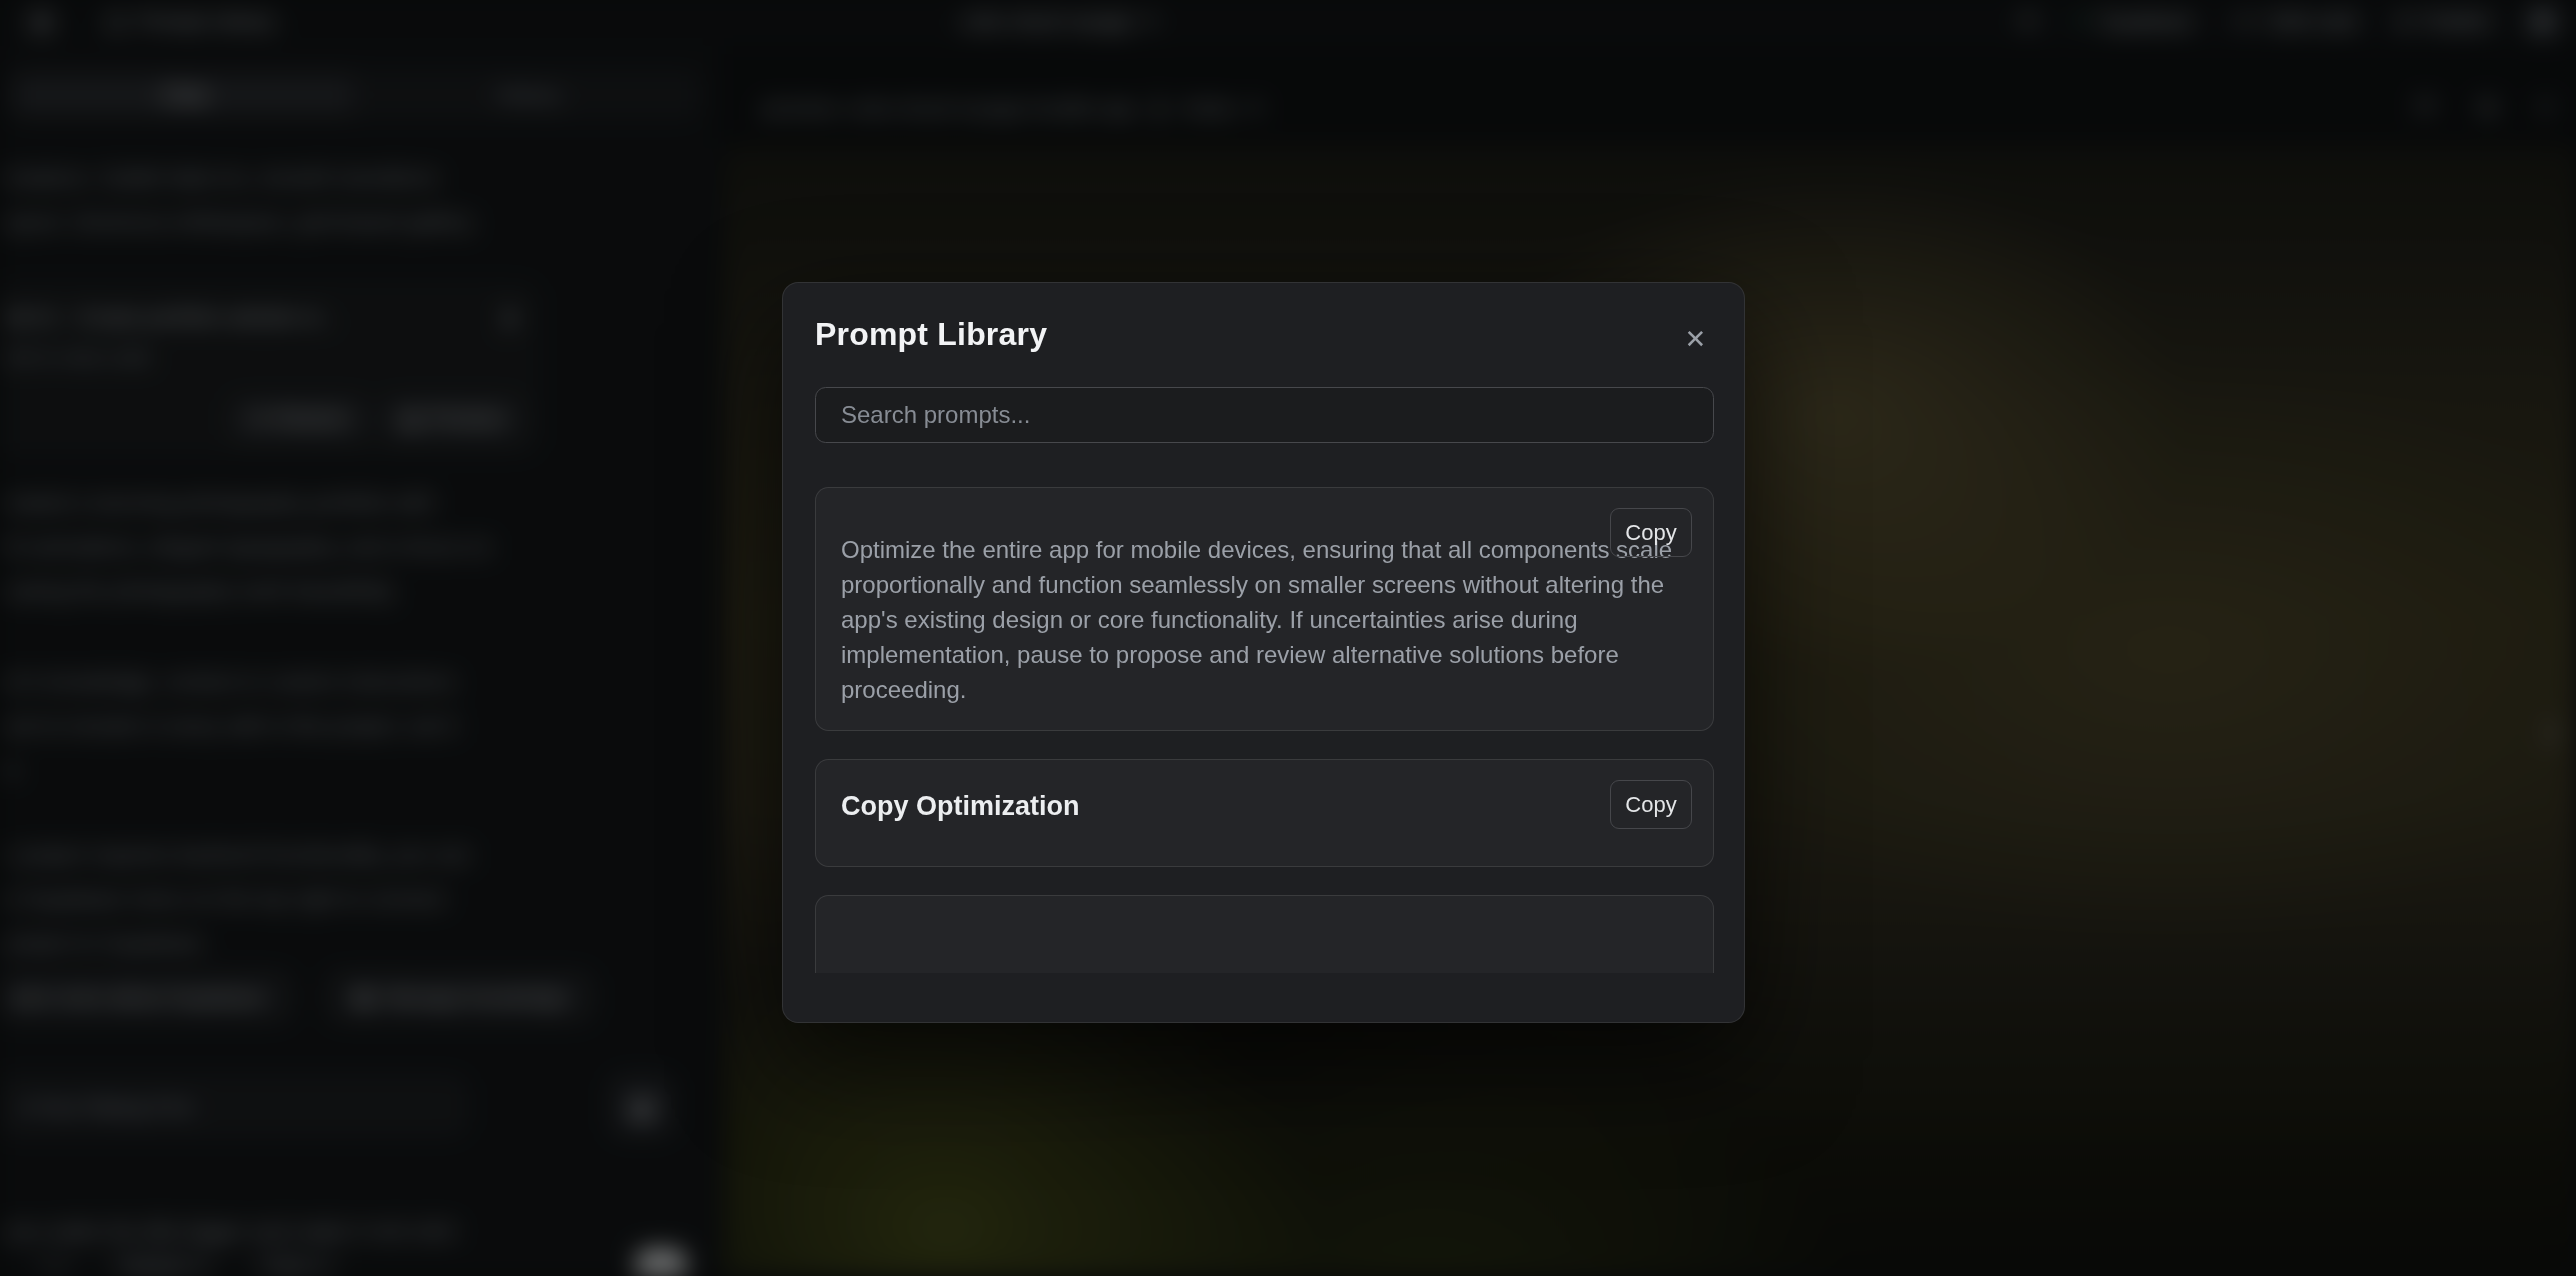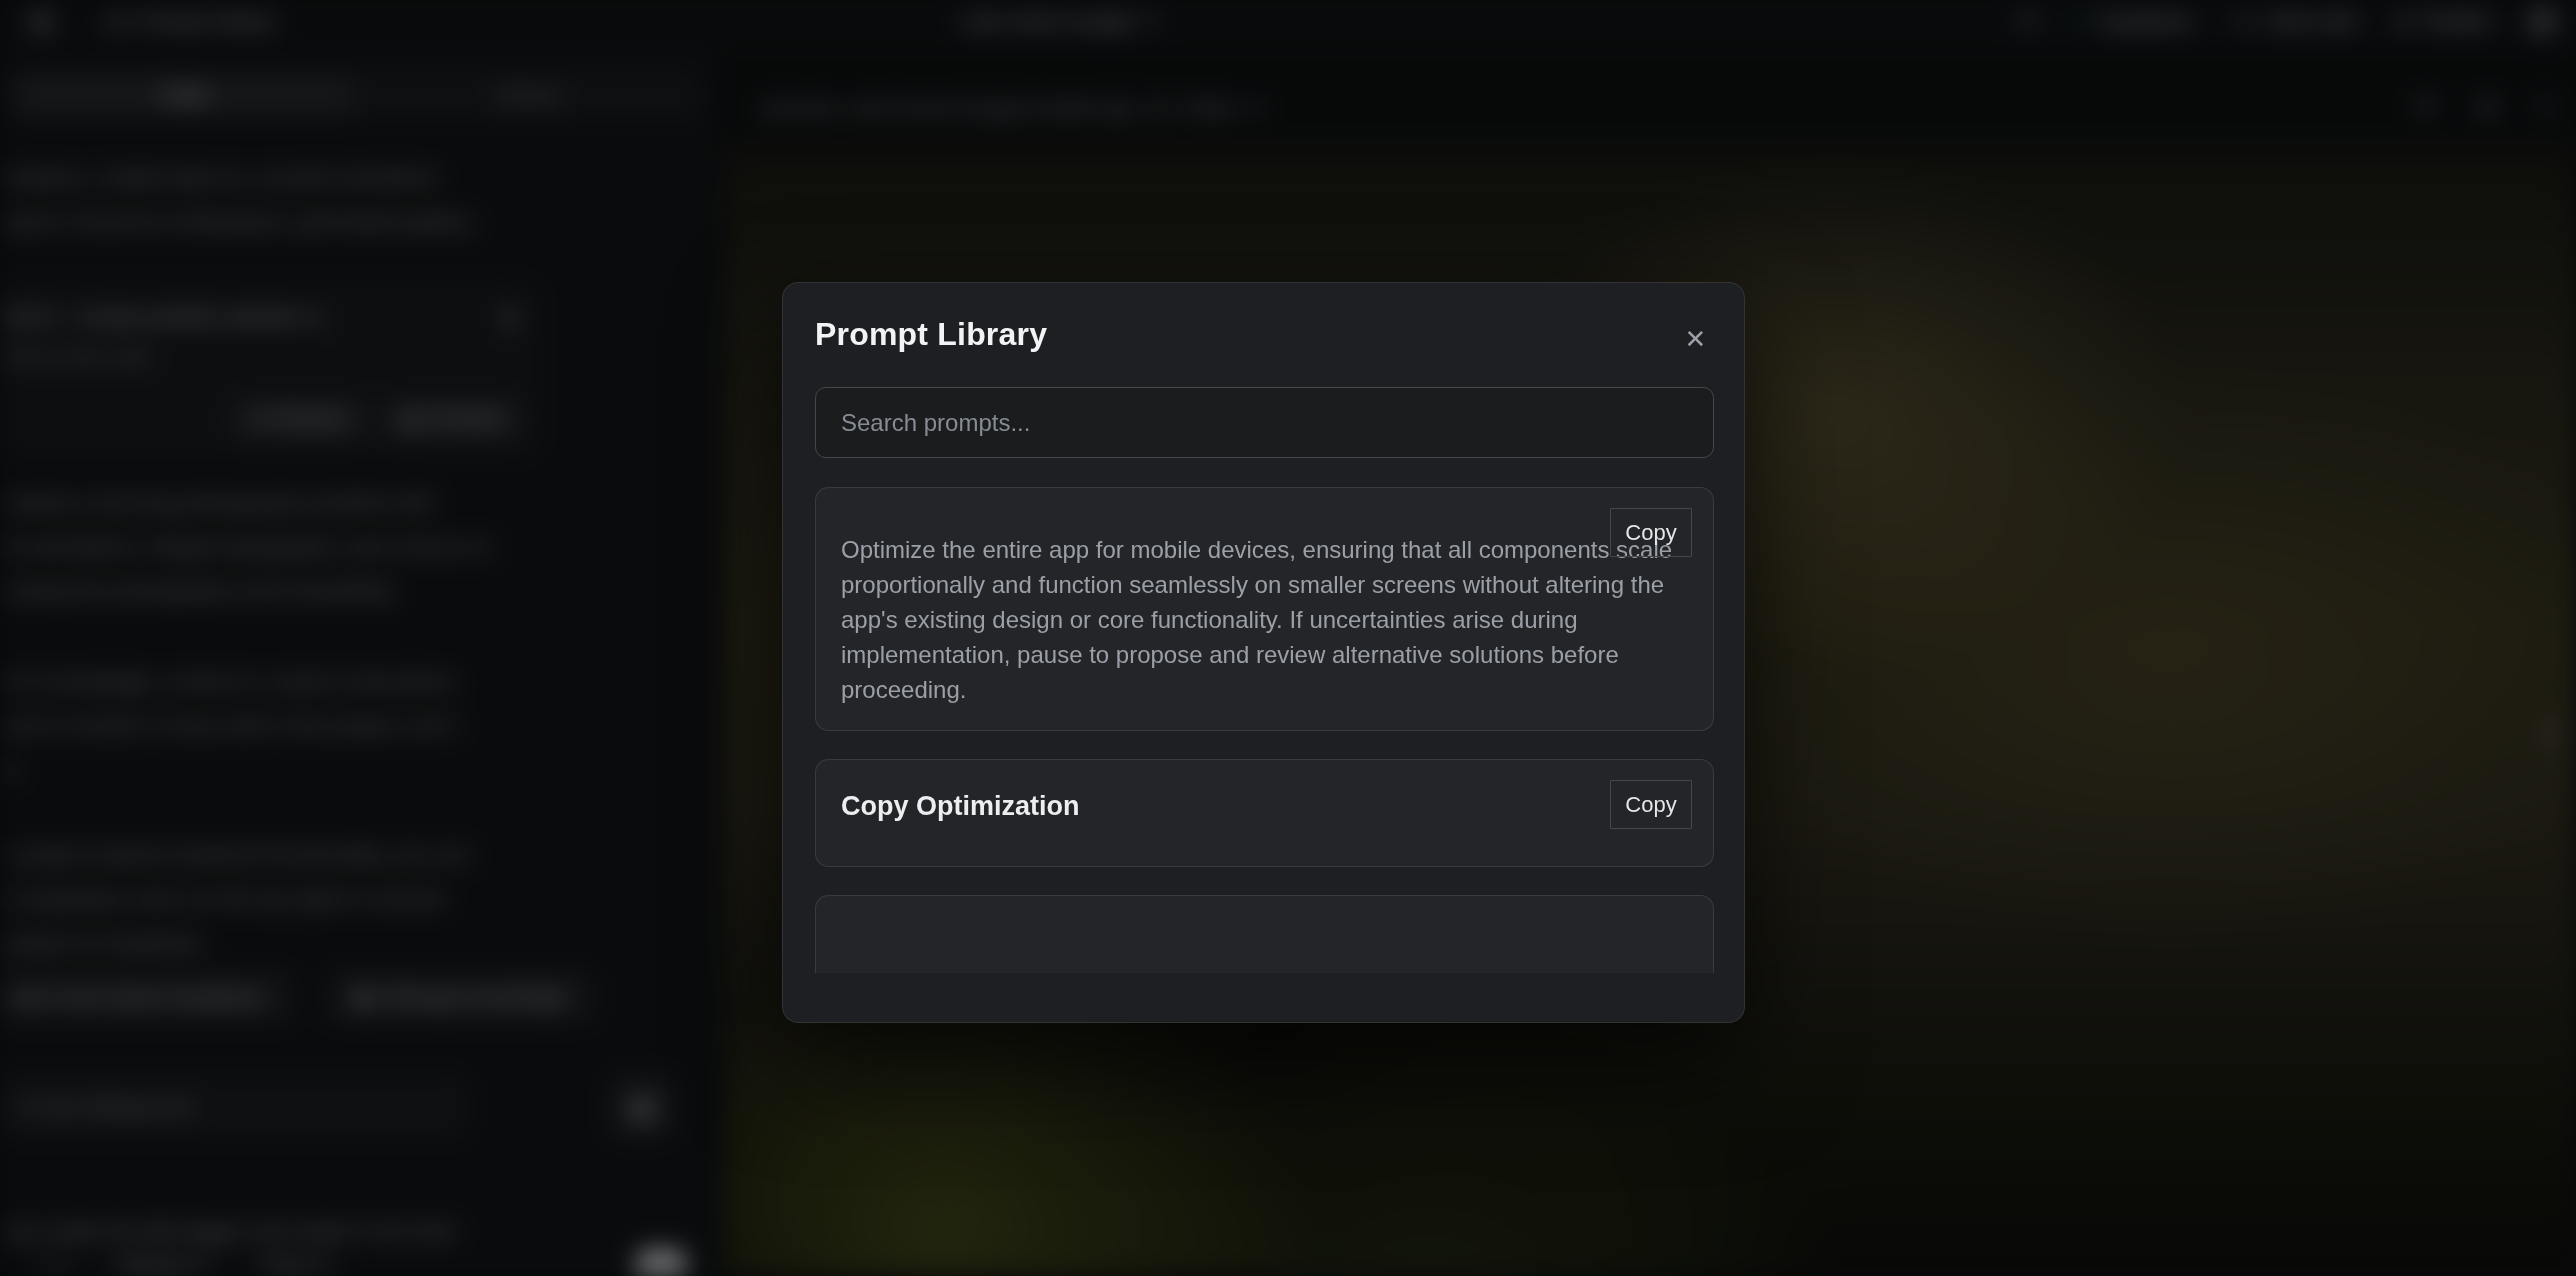--- a/index.html
+++ b/index.html
@@ -81,31 +81,31 @@
   .edge-handle{position:absolute;right:13.5px;top:668px;color:#97999c;font-size:29px;opacity:.55;}
 
   
   .overlay{position:absolute;inset:0;background:rgba(6,7,8,.52);}
   .modal{position:absolute;left:782px;top:282px;width:963px;height:741px;background:#1e1f22;
          border:1px solid rgba(255,255,255,.09);border-radius:16.4px;box-sizing:border-box;
          box-shadow:0 39px 106px rgba(0,0,0,.65);}
   .m-title{position:absolute;left:32px;top:33px;color:#f2f3f5;font-size:32px;font-weight:700;letter-spacing:0.2px;}
   .m-close{position:absolute;right:29px;top:37px;width:39px;height:39px;color:#9ba0a8;font-size:26px;
          text-align:center;line-height:39px;cursor:pointer;}
-  .m-search{position:absolute;left:32px;top:104px;width:899px;height:71px;box-sizing:border-box;
+  .m-search{position:absolute;left:32px;top:104px;width:899px;height:56px;box-sizing:border-box;
          background:#1b1c1e;border:1.4px solid #47484c;border-radius:10.6px;color:#d8dade;
          font-size:24px;padding:10px 25px;outline:none;font-family:inherit;}
   .m-search::placeholder{color:#878c94;}
   .plist{position:absolute;left:32px;top:204px;width:899px;height:486px;overflow:hidden;}
   .pcard{position:relative;box-sizing:border-box;background:#242528;border:1px solid rgba(255,255,255,.1);
          border-radius:13.5px;padding:23px 25px;margin-bottom:28px;}
   .pc-title{color:#eceef0;font-size:27px;font-weight:700;margin-top:7.7px;}
   .pc-body{color:#9ba0a8;font-size:24px;line-height:35px;margin-top:21px;width:852px;}
   .copy-btn{position:absolute;right:21px;top:20px;width:82px;height:49px;box-sizing:border-box;
-         background:transparent;border:1px solid #46474b;border-radius:1px;color:#e4e6e8;
+         background:transparent;border:1px solid #46474b;border-radius:9px;color:#e4e6e8;
          font-size:22px;font-family:inherit;cursor:pointer;}
   .pcard.stub{height:116px;}
 </style>
 </head>
 <body>
 
 <div class="app">
   <div class="app-inner">
 
     <div class="topbar">

